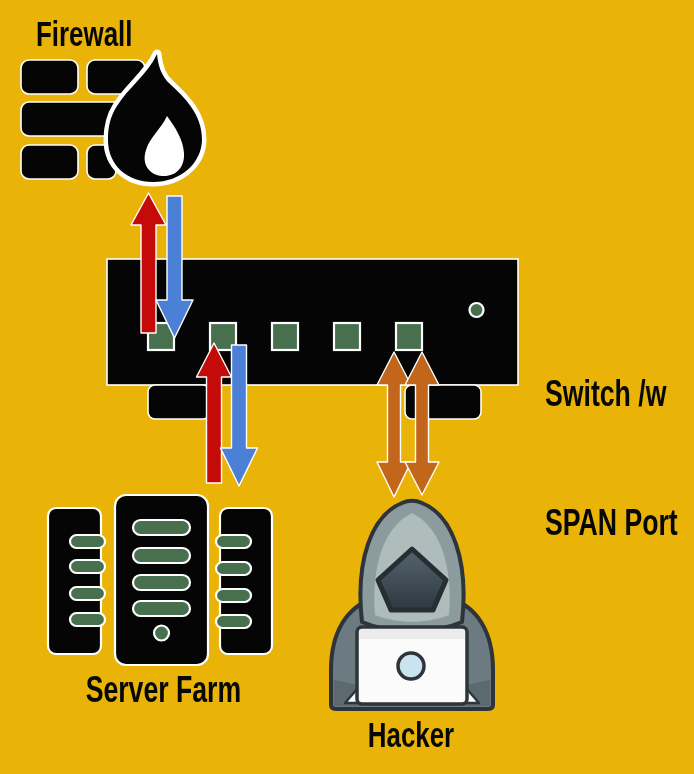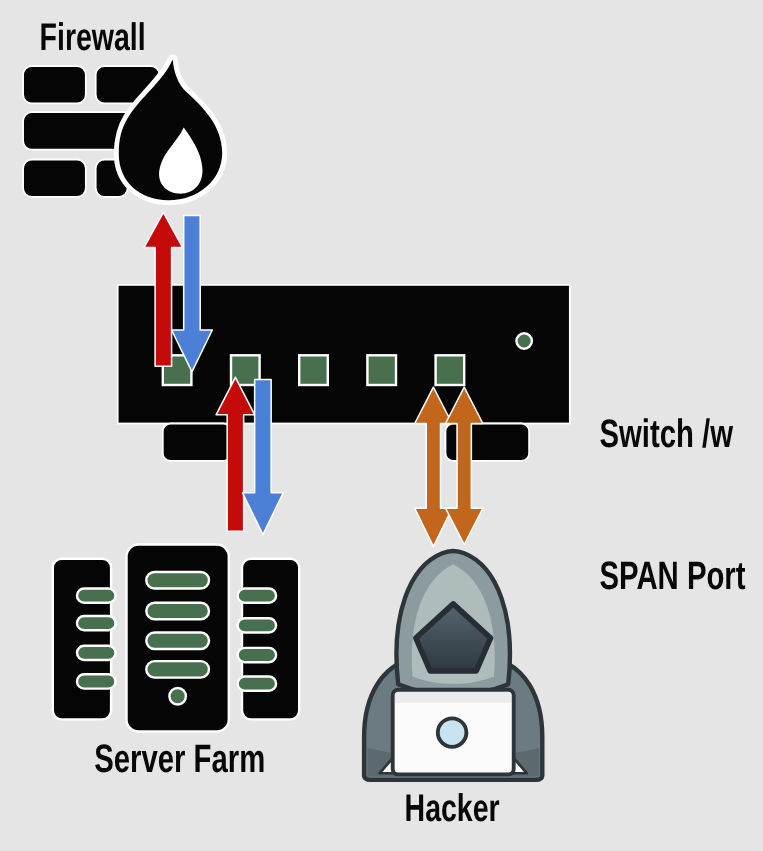--- a/index.html
+++ b/index.html
@@ -9,21 +9,21 @@
   svg{position:absolute;left:0;top:0;display:block;}
   .sticker{stroke:#ffffff;stroke-width:1.6;}
   .sticker-2{stroke:#ffffff;stroke-width:2.2;}
   .arrow{stroke:#ffffff;stroke-width:1.4;stroke-linejoin:round;}
   .outl{stroke:#2d343a;stroke-width:4;stroke-linejoin:round;}
   .outl-thin{stroke:#2d343a;stroke-width:2.4;stroke-linejoin:round;}
 </style>
 </head>
 <body style="background: rgb(72, 112, 78);">
 
-<div id="stage" style="background: #e5e5e5;">
+<div id="stage" style="background: #eab308;">
 
   <svg width="694" height="774" viewBox="0 0 694 774">
     <defs>
       <linearGradient id="faceGrad" x1="0" y1="0" x2="0" y2="1">
         <stop offset="0" stop-color="#55646e"></stop>
         <stop offset="1" stop-color="#2e3940"></stop>
       </linearGradient>
     </defs>
 
     <g>

